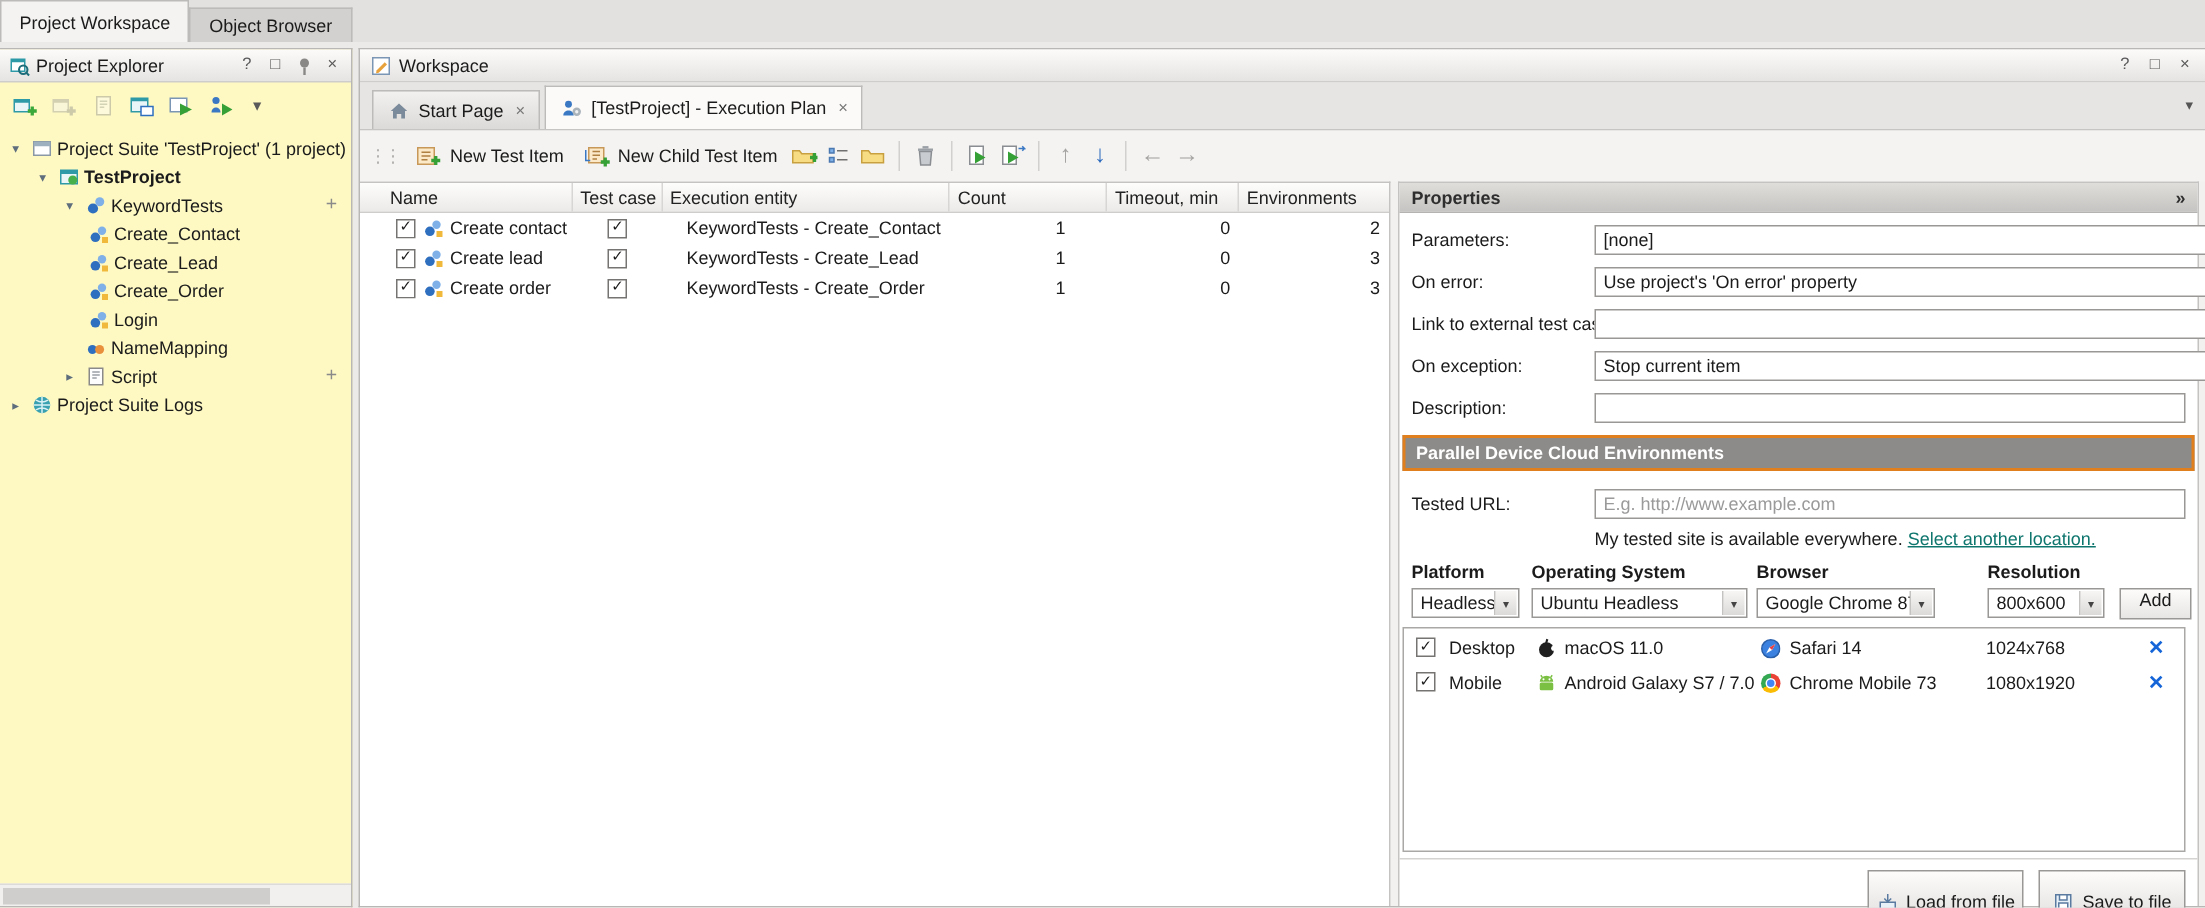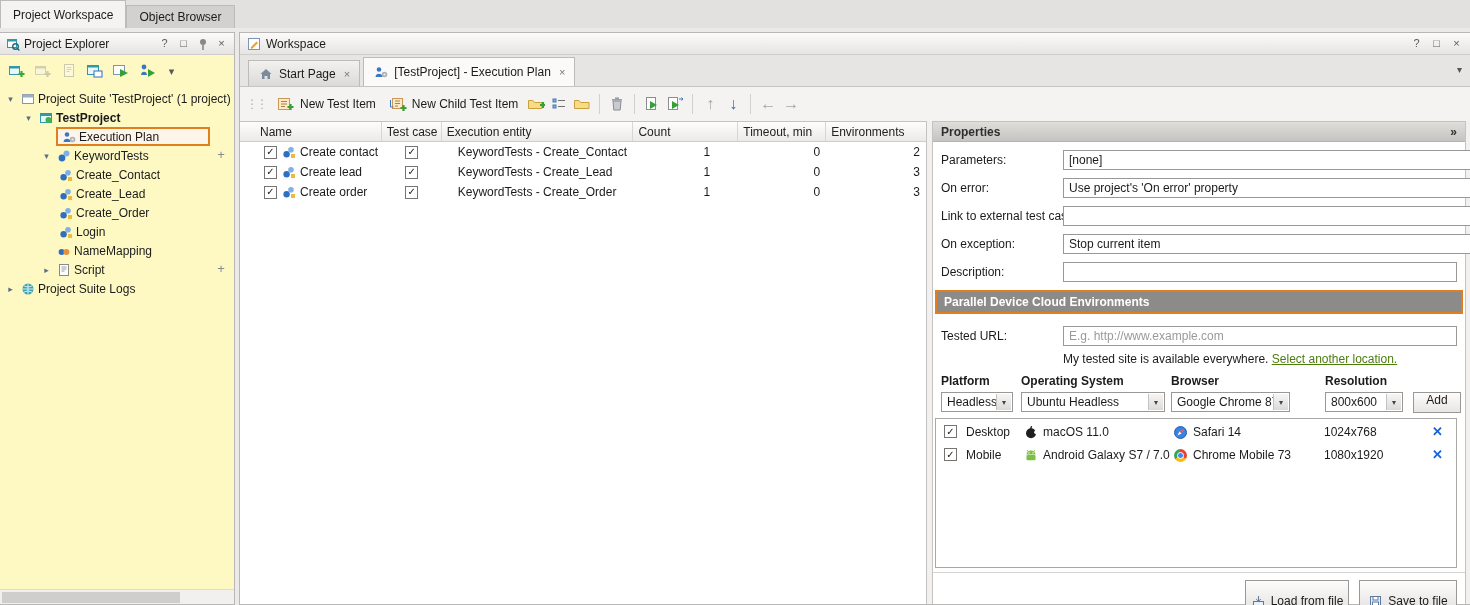--- a/index.html
+++ b/index.html
@@ -65,21 +65,21 @@
 .prow{position:absolute;left:0;right:0;height:20px}
 .plabel{position:absolute;left:8px;top:3px;white-space:nowrap}
 .pctrl{position:absolute;left:130px;right:8px;height:20px}
 .box{border:1px solid #9a9896;background:#fff;height:20px;display:flex;align-items:center;padding:0 5px;position:relative}
 .dd{border:1px solid #9a9896;background:#fff;height:20px;display:flex;align-items:center;padding:0 18px 0 5px;position:relative;white-space:nowrap;overflow:hidden}
 .ddarrow{position:absolute;right:1px;top:1px;bottom:1px;width:15px;background:linear-gradient(#f7f6f5,#dcdad8);border-left:1px solid #c5c3c1;display:flex;align-items:center;justify-content:center;font-size:8px;color:#444}
 input.txt{border:1px solid #9a9896;height:20px;width:100%;padding:0 5px;font:12px "Liberation Sans",sans-serif;color:#b91c1c;background:#fff}
 input.txt::placeholder{color:#9a9a9a}
 .parhead{position:absolute;left:2px;right:2px;height:24px;background:#8d8b89;border:2px solid #e07f1d;color:#fff;font-weight:bold;display:flex;align-items:center;padding:0 7px}
 .note{position:absolute;left:130px;white-space:nowrap}
-.link{color:#4d7c0f;text-decoration:underline}
+.link{color:#0f766e;text-decoration:underline}
 .colhdr{position:absolute;font-weight:bold;white-space:nowrap}
 .sel{position:absolute;height:20px}
 .addbtn,.footbtn{border:1px solid #9a9896;background:linear-gradient(#fdfcfb,#e8e6e4);display:flex;justify-content:center;gap:5px;white-space:nowrap}
 .envbox{position:absolute;left:2px;right:8px;top:296px;height:150px;border:1px solid #aaa8a6;background:#fff;overflow:hidden}
 .erow{position:relative;height:20px;margin-top:3px}
 .erow .cb{position:absolute;left:8px;top:3px}
 .e-plat{position:absolute;left:30px;top:3px}
 .e-osicon{position:absolute;left:88px;top:2px;width:14px;height:15px;display:flex;align-items:center;justify-content:center}
 .e-os{position:absolute;left:107px;top:3px}
 .e-bricon{position:absolute;left:238px;top:3px;width:14px;height:14px;display:flex;align-items:center}
@@ -188,34 +188,20 @@
         <div class="trow t1">
           <span class="arrow">▾</span>
           <span class="ticon">
               <svg width="14" height="14">
                 <rect x="1.5" y="2.5" width="11" height="9" fill="#eaf5f7" stroke="#2e9aa8"></rect>
                 <rect x="1.5" y="2.5" width="11" height="2.5" fill="#2e9aa8"></rect>
                 <circle cx="9.5" cy="9" r="3" fill="#46b14a"></circle>
               </svg>
             </span>
           <span class="bold">TestProject</span>
-        </div>
-        <div class="trow t2">
-          <span class="arrow"></span>
-          <span class="hl">
-            <span class="ticon">
-                <svg width="14" height="14">
-                  <circle cx="5" cy="4.5" r="2.3" fill="#3b78c4"></circle>
-                  <path d="M1.5 12c0-4.5 7-4.5 7 0z" fill="#3b78c4"></path>
-                  <circle cx="10.5" cy="9.5" r="2.8" fill="#aab2ba"></circle>
-                  <circle cx="10.5" cy="9.5" r="1.1" fill="#eef0f2"></circle>
-                </svg>
-              </span>
-            <span>Execution Plan</span>
-          </span>
         </div>
         <div class="trow t2">
           <span class="arrow">▾</span>
           <span class="ticon">
               <svg width="14" height="14">
                 <circle cx="5" cy="9" r="3.4" fill="#2f6fc0"></circle>
                 <circle cx="9.5" cy="4.5" r="3" fill="#7fb0e8"></circle>
               </svg>
             </span>
           <span>KeywordTests</span>

